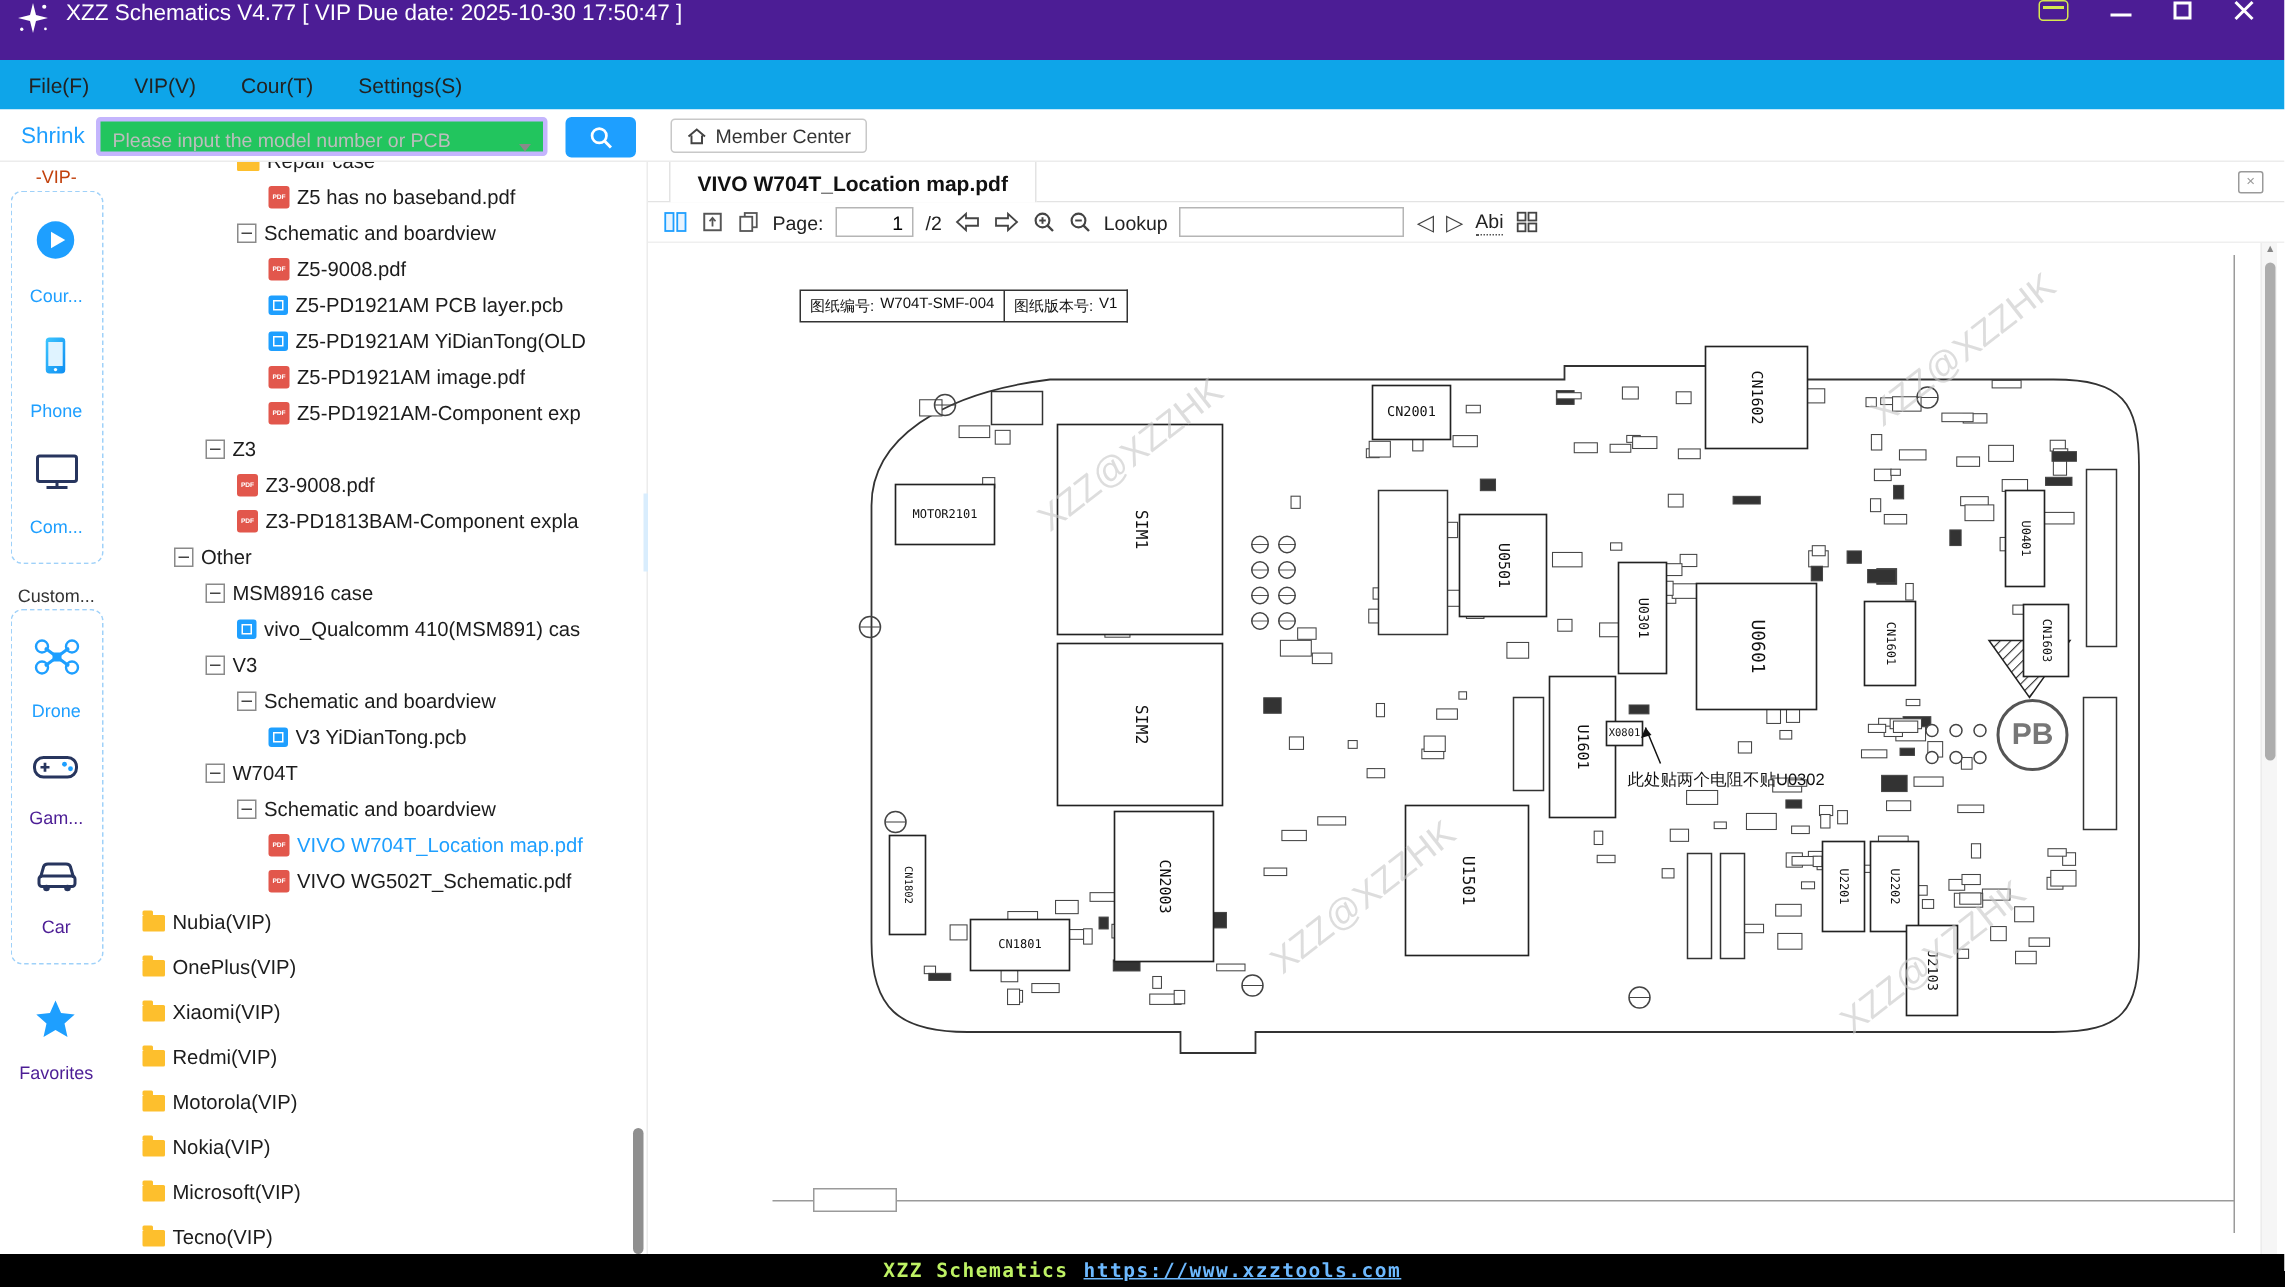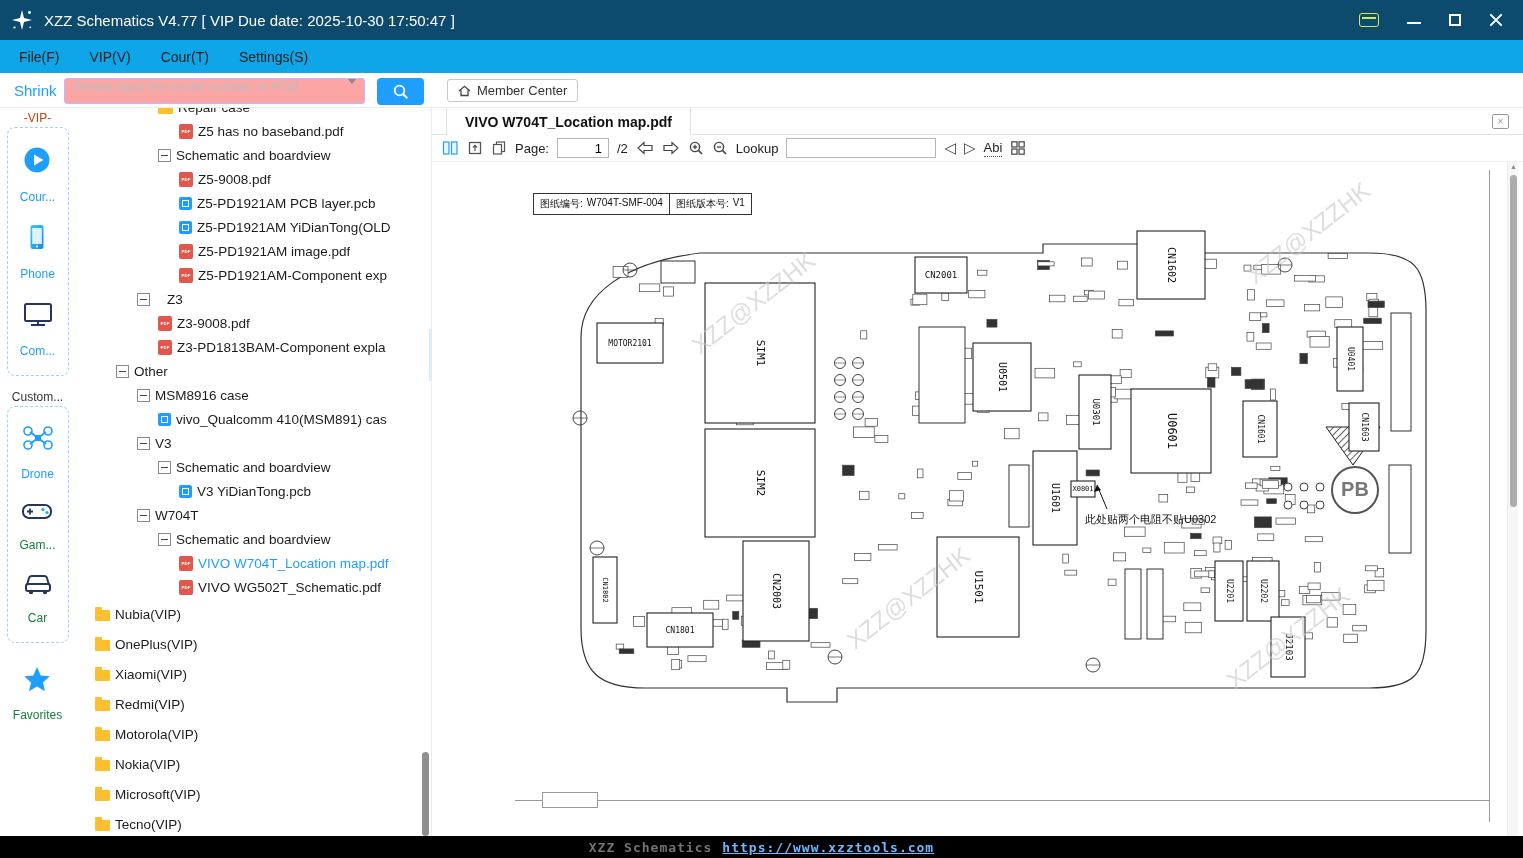--- a/index.html
+++ b/index.html
@@ -1,60 +1,60 @@
 <!DOCTYPE html>
 <html><head>
 <meta charset="utf-8">
 <style>
   html,body{margin:0;padding:0;width:1523px;height:858px;overflow:hidden;background:#fff;
     font-family:"Liberation Sans",sans-serif;position:relative}
   *{box-sizing:border-box}
 
   
-  .titlebar{position:absolute;left:0;top:0;width:100%;height:40px;background:#0c4a6e;
-    display:flex;align-items:center;color:#fff}
+  .titlebar{position:absolute;left:0;top:0;width:100%;height:40px;background:#4c1d95;
+    display:flex;align-items:flex-start;color:#fff}
   .logo{margin-left:10px;display:flex}
   .title-text{margin-left:10px;font-size:15px}
   .win-controls{margin-left:auto;display:flex;align-items:center;gap:28px;margin-right:20px}
   .vip-card{width:20px;height:14px;border:1.6px solid #d6e84f;border-radius:3px;position:relative}
   .vip-card::after{content:"";position:absolute;left:2px;right:2px;top:3px;height:1.6px;background:#d6e84f}
   .btn-min{width:14px;height:2px;background:#fff;margin-top:6px}
   .btn-max{width:12px;height:12px;border:2px solid #fff}
   .btn-close{width:14px;height:14px;position:relative}
   .btn-close::before,.btn-close::after{content:"";position:absolute;left:-1px;top:6px;width:16px;height:2px;background:#fff}
   .btn-close::before{transform:rotate(45deg)}.btn-close::after{transform:rotate(-45deg)}
 
   
   .menubar{position:absolute;left:0;top:40px;width:100%;height:33px;background:#0ea5e9;
     display:flex;align-items:center;padding-left:4px}
   .menu-item{padding:0 15px;font-size:14px;color:#222;cursor:default}
 
   
   .searchrow{position:absolute;left:0;top:73px;width:100%;height:35px;background:#fff;border-bottom:1px solid #ececec}
   .shrink{position:absolute;left:8px;top:8px;color:#1e9fff;font-size:15px;background:none;border:none;font-family:inherit}
-  .searchbox{position:absolute;left:64px;top:5px;width:301px;height:26px;border:1px solid #c4b5fd;border-radius:3px;
-    display:flex;align-items:flex-start;background:#fca5a5}
+  .searchbox{position:absolute;left:64px;top:5px;width:301px;height:26px;border:3px solid #c4b5fd;border-radius:3px;
+    display:flex;align-items:flex-end;background:#22c55e}
   .searchbox input{border:none;outline:none;flex:1;font-size:13px;padding:0 8px;color:#333;font-family:inherit;background:none}
   .searchbox input::placeholder{color:#bdbdbd}
   .caret-down{width:0;height:0;border-left:4px solid transparent;border-right:4px solid transparent;
     border-top:5px solid #8a8a8a;margin-right:8px}
   .search-btn{position:absolute;left:377px;top:5px;width:47px;height:27px;background:#1e9fff;border:none;
     border-radius:4px;display:flex;align-items:center;justify-content:center}
   .member-btn{position:absolute;left:447px;top:6px;height:23px;border:1px solid #c8c8c8;border-radius:3px;
     display:flex;align-items:center;gap:6px;padding:0 10px;font-size:13px;color:#333;background:#fff;font-family:inherit}
 
   
   .vip-sidebar{position:absolute;left:0;top:108px;width:75px;height:728px;display:flex;flex-direction:column;align-items:center}
   .group-label{color:#c2410c;font-size:12px;margin-top:3px}
   .group-label.dark{color:#333}
   .group-box{border:1px dashed #9fd1f9;border-radius:8px;width:62px;display:flex;flex-direction:column;
     align-items:center;padding:8px 0;margin-top:2px}
   .side-item{display:flex;flex-direction:column;align-items:center;margin:9px 0;cursor:pointer}
   .side-item .lbl{font-size:12px;color:#1e9fff;margin-top:15px}
-  .side-item .lbl.dark{color:#15803d}
+  .side-item .lbl.dark{color:#4c1d95}
   .fav{margin-top:22px}
 
   
   .treepanel{position:absolute;left:75px;top:108px;width:357px;height:728px;overflow:hidden;border-right:1px solid #ececec;background:#fff}
   #tree{margin-top:-13px}
   .tree-row{height:24px;display:flex;align-items:center;font-size:13.5px;color:#1c1c1c;white-space:nowrap;cursor:pointer}
   .tree-row.h30{height:30px}
   .tree-row.selected .tlabel{color:#1e9fff}
   .tlabel{overflow:hidden}
   .ticon{flex:0 0 auto;margin-right:5px;display:inline-block}
@@ -96,21 +96,21 @@
   .page-frame-bottom{position:absolute;left:83px;top:638px;width:975px;height:1px;background:#9a9a9a}
   .title-block{position:absolute;left:110px;top:630px;width:56px;height:16px;border:1px solid #9a9a9a;background:#fff}
 
   .pdf-scrollbar{position:absolute;left:1075px;top:0;width:11px;height:674px;background:#f6f6f6;border-left:1px solid #ececec}
   .pdf-scroll-up{position:absolute;left:2px;top:1px;font-size:7px;color:#888}
   .pdf-scroll-thumb{position:absolute;left:2px;top:13px;width:7px;height:332px;background:#adadad;border-radius:4px}
 
   
   .footer{position:absolute;left:0;top:836px;width:100%;height:22px;background:#000;display:flex;align-items:center;
     justify-content:center;font-family:"DejaVu Sans Mono",monospace;font-size:13px;letter-spacing:1px}
-  .footer .brand{color:#737373;font-weight:bold}
+  .footer .brand{color:#bef264;font-weight:bold}
   .footer .url{color:#6db9ff;font-weight:bold;margin-left:10px;text-decoration:underline}
 </style>
 </head>
 <body>
 
 <div class="titlebar">
   <span class="logo">
     <svg width="24" height="24" viewBox="0 0 24 24">
       <path d="M12,2 L14,10 L22,12 L14,14 L12,22 L10,14 L2,12 L10,10 Z" fill="#fff"></path>
       <circle cx="19.5" cy="4.5" r="1.4" fill="#fff"></circle>
@@ -254,21 +254,21 @@
         <span class="tlabel">Z5-PD1921AM YiDianTong(OLD</span>
       </div>
       <div class="tree-row" style="padding-left: 104px;">
         <span class="ticon pdf"></span>
         <span class="tlabel">Z5-PD1921AM image.pdf</span>
       </div>
       <div class="tree-row" style="padding-left: 104px;">
         <span class="ticon pdf"></span>
         <span class="tlabel">Z5-PD1921AM-Component exp</span>
       </div>
-      <div class="tree-row" style="padding-left: 62px; gap: 12px;">
+      <div class="tree-row" style="padding-left: 62px;">
         <span class="ticon node"></span>
         <span class="tlabel">Z3</span>
       </div>
       <div class="tree-row" style="padding-left: 83px;">
         <span class="ticon pdf"></span>
         <span class="tlabel">Z3-9008.pdf</span>
       </div>
       <div class="tree-row" style="padding-left: 83px;">
         <span class="ticon pdf"></span>
         <span class="tlabel">Z3-PD1813BAM-Component expla</span>

